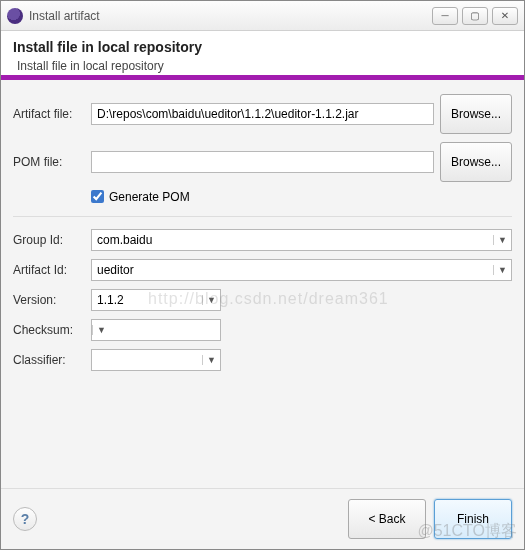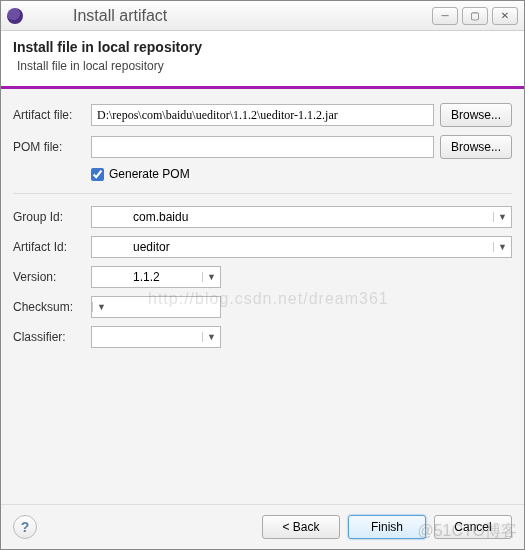--- a/index.html
+++ b/index.html
@@ -25,35 +25,35 @@
       display: flex;
       align-items: center;
       padding: 4px 6px;
       height: 30px;
     }
     .titlebar .app-icon {
       width: 16px; height: 16px; margin-right: 6px;
       background: radial-gradient(circle at 40% 35%, #6a4fa3 0 45%, #4a2e80 46% 100%);
       border-radius: 50%;
     }
-    .titlebar .title { flex: 1; color: #555; font-size: 16px; margin-left: 44px; }
+    .titlebar .title { flex: 1; color: #555; font-size: 12px; }
     .win-controls { display: flex; gap: 4px; }
     .win-btn {
       width: 26px; height: 18px;
       border: 1px solid #b0b0b0;
       border-radius: 3px;
       background: linear-gradient(#fefefe,#e8e8e8);
       display: flex; align-items: center; justify-content: center;
       font-size: 10px; color: #555;
       cursor: pointer;
     }
     .header {
       background: #fff;
-      border-bottom: 3px solid #a21caf;
-      padding: 8px 12px 13px 12px;
+      border-bottom: 5px solid #a21caf;
+      padding: 8px 12px 2px 12px;
     }
     .header h1 { font-size: 14px; font-weight: bold; color: #222; margin-bottom: 4px; }
     .header .desc { font-size: 12px; color: #444; padding-left: 4px; }
     .content {
       flex: 1;
       padding: 14px 12px 6px 12px;
       background: #f4f4f4;
       overflow: auto;
     }
     .row {
@@ -65,55 +65,55 @@
     .row label.field-label {
       width: 72px;
       flex-shrink: 0;
       color: #333;
     }
     .text-input {
       flex: 1;
       border: 1px solid #b8b8b8;
       background: #fff;
       padding: 3px 5px;
-      font-family: Liberation Serif, serif;
+      font-family: Liberation Sans, sans-serif;
       font-size: 12px;
       height: 22px;
     }
     .btn {
       border: 1px solid #aaa;
       border-radius: 3px;
       background: linear-gradient(#fdfdfd,#e9e9e9);
       padding: 3px 10px;
       font-family: inherit;
       font-size: 12px;
-      height: 24px;
+      height: 40px;
       cursor: pointer;
       min-width: 60px;
     }
     .btn:disabled { color:#999; cursor: default; }
     .btn.primary {
       border: 1px solid #5a9fd6;
       background: linear-gradient(#f3faff,#d8ecfb);
       box-shadow: 0 0 2px #5a9fd6;
     }
     .checkboxes { margin-left: 78px; margin-top: 2px; margin-bottom: 12px; }
-    .checkboxes .chk { display: flex; align-items: flex-end; margin-bottom: 4px; }
+    .checkboxes .chk { display: flex; align-items: flex-start; margin-bottom: 4px; }
     .checkboxes input { margin-right: 5px; accent-color: #3b78cc; }
     hr.sep { border: none; border-top: 1px solid #ddd; margin: 4px 0 12px 0; }
     .combo {
       border: 1px solid #b8b8b8;
       background: #fff;
       display: flex;
       align-items: center;
       height: 22px;
     }
     .combo input {
       border: none; flex: 1; padding: 3px 5px; font-family: inherit; font-size: 12px;
-      outline: none; min-width: 0; margin-left: 36px;
+      outline: none; min-width: 0;
     }
     .combo .arrow {
       width: 18px; text-align: center; color: #555;
       border-left: 1px solid #ccc; font-size: 9px;
       cursor: pointer;
     }
     .w-full { flex: 1; }
     .w-sm { width: 130px; flex: 0 0 130px; }
     .footer {
       border-top: 1px solid #ddd;
@@ -224,19 +224,18 @@
       </div>
     </div>
 
   </div>
 
   <div class="footer">
     <div class="help-btn">?</div>
     <div class="footer-btns">
       <button class="btn">&lt; Back</button>
       <button class="btn primary">Finish</button>
-      <button class="btn">Cancel</button>
     </div>
   </div>
 </div>
 
 <div class="watermark">http://blog.csdn.net/dream361</div>
 <div class="corner-mark">@51CTO博客</div>
 
 </body></html>

